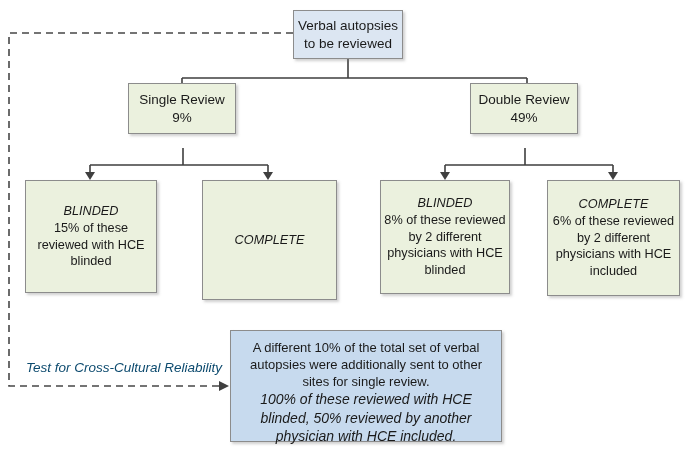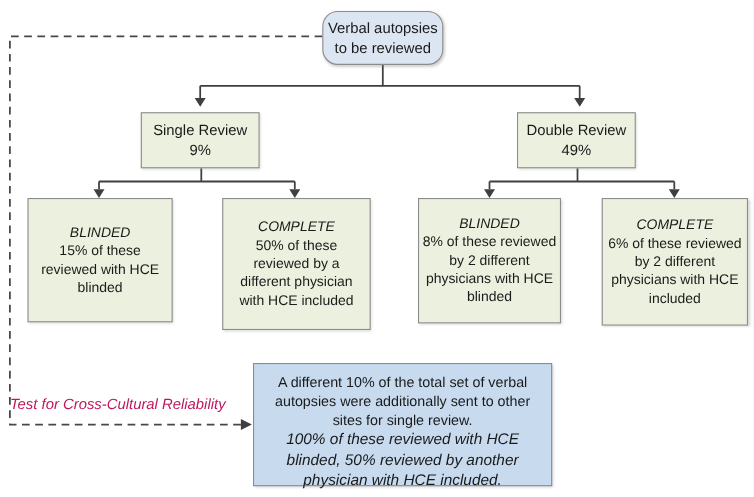--- a/index.html
+++ b/index.html
@@ -6,35 +6,35 @@
     --root-fill:#dce6f2; --branch-fill:#ebf1de; --note-fill:#c7daee;
     --box-border:#8c8c8c; --line:#3f3f3f; --text:#1a1a1a;
   }
   *{margin:0;padding:0;box-sizing:border-box;}
   body{background:#ffffff;font-family:"Liberation Sans",sans-serif;color:var(--text);}
   .stage{position:relative;width:685px;height:452px;background:#fff;outline:1px solid #d6d6d6;overflow:hidden;}
   svg.connectors{position:absolute;left:0;top:0;width:685px;height:452px;}
   .box{position:absolute;border:1px solid var(--box-border);display:flex;flex-direction:column;
        align-items:center;justify-content:center;text-align:center;
        box-shadow:1.5px 1.5px 2.5px rgba(120,120,120,.35);line-height:1.32;}
-  .box-root{left:293px;top:10px;width:110px;height:49px;background:var(--root-fill);font-size:13.5px;padding:2px 4px;border-radius:14px;}
-  .box-level2{width:108px;height:51px;background:var(--branch-fill);font-size:13.5px;top:102px;}
+  .box-root{left:293px;top:10px;width:110px;height:49px;background:var(--root-fill);font-size:13.5px;padding:2px 4px;}
+  .box-level2{width:108px;height:51px;background:var(--branch-fill);font-size:13.5px;top:83px;}
   .box-single{left:128px;}
   .box-double{left:470px;text-align:center;}
   .box-leaf{top:180px;background:var(--branch-fill);font-size:12.7px;padding:4px 3px;}
   .leaf-0{left:25px;width:132px;height:113px;}
   .leaf-1{left:202px;width:135px;height:120px;}
   .leaf-2{left:380px;width:130px;height:114px;}
   .leaf-3{left:547px;width:133px;height:116px;}
   .leaf-tag{font-style:italic;}
   .box-note{left:230px;top:330px;width:272px;height:112px;background:var(--note-fill);
             font-size:13px;padding:8px 7px;justify-content:flex-start;}
   .note-italic{font-style:italic;font-size:14px;}
-  .cc-label{position:absolute;left:9px;top:360px;width:222px;font-style:italic;
-            font-size:13.5px;white-space:nowrap;color:#be185d;}
+  .cc-label{position:absolute;left:26px;top:360px;width:222px;font-style:italic;
+            font-size:13.5px;white-space:nowrap;color:#0c4a6e;}
 </style>
 </head>
 <body>
 
 <div class="stage">
 
   <svg class="connectors" viewBox="0 0 685 452">
     <g stroke="#3f3f3f" stroke-width="1.6" fill="none">
       <path d="M348 59 V78 M182 78 H527 M182 78 V90 M527 78 V90"></path>
       <path d="M183 148 V165 M90 165 H268 M90 165 V172 M268 165 V172"></path>
@@ -66,21 +66,20 @@
     <div>49%</div>
   </div>
 
   <div class="box box-leaf leaf-0">
     <div class="leaf-tag">BLINDED</div>
     <div>15% of these reviewed with HCE blinded</div>
   </div>
 
   <div class="box box-leaf leaf-1">
     <div class="leaf-tag">COMPLETE</div>
-    <div>50% of these reviewed by a different physician with HCE included</div>
   </div>
 
   <div class="box box-leaf leaf-2">
     <div class="leaf-tag">BLINDED</div>
     <div>8% of these reviewed by 2 different physicians with HCE blinded</div>
   </div>
 
   <div class="box box-leaf leaf-3">
     <div class="leaf-tag">COMPLETE</div>
     <div>6% of these reviewed by 2 different physicians with HCE included</div>

